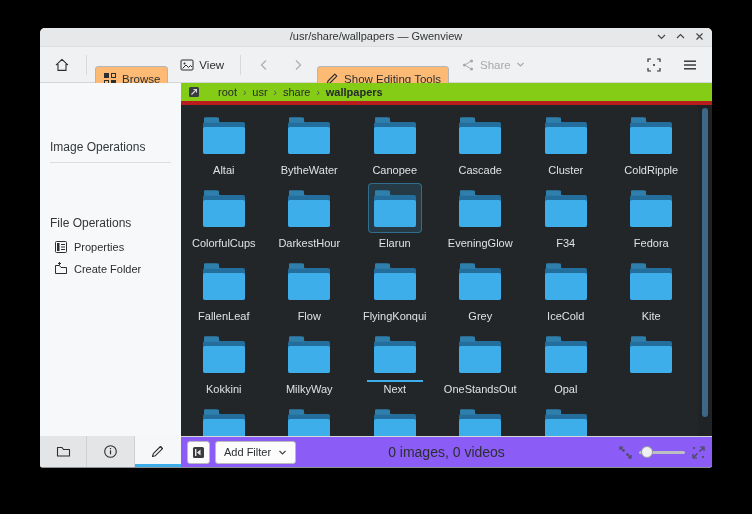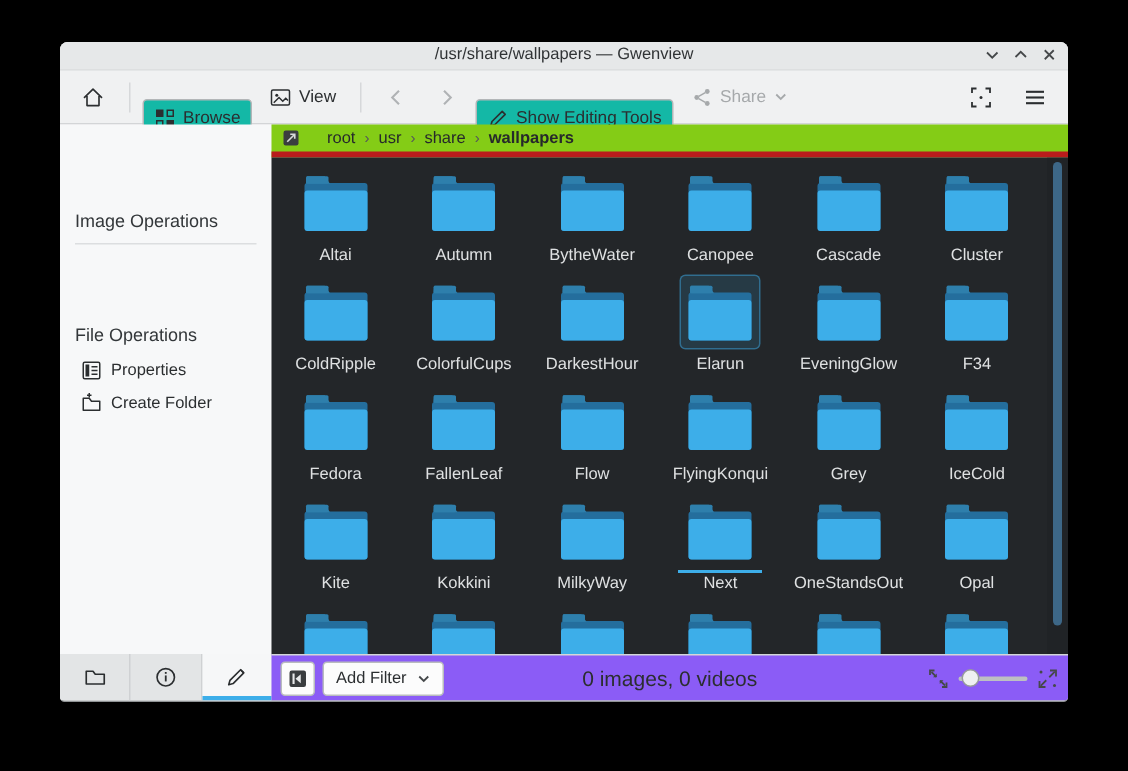--- a/index.html
+++ b/index.html
@@ -23,21 +23,21 @@
   .win-btn svg{display:block;}
   
   .toolbar{
     height:35px;background:#f0f1f2;border-bottom:1px solid #d3d5d7;
     display:flex;align-items:center;padding:0 6px;gap:4px;flex:0 0 auto;
   }
   .tb-btn{
     height:24px;display:flex;align-items:center;gap:5px;padding:0 7px;border-radius:3px;
     font-size:11.5px;color:#2b2e30;border:1px solid transparent;
   }
-  .tb-btn.pressed{background:#14b8a6;border-color:#b3b6b8;margin-top:28px;}
+  .tb-btn.pressed{background:#fdba74;border-color:#b3b6b8;margin-top:28px;}
   .tb-btn.disabled{color:#a6a9ab;}
   .tb-sep{width:1px;height:20px;background:#d6d8da;margin:0 4px;}
   .tb-spacer{flex:1;}
   .icon16{width:16px;height:16px;display:block;}
   .icon14{width:14px;height:14px;display:block;}
   
   .main{flex:1;display:flex;min-height:0;}
   .sidebar{width:141px;background:#f7f8f9;flex:0 0 auto;padding-top:4px;box-sizing:border-box;}
   .sb-header{font-size:12px;color:#33373a;padding:7px 10px 6px 10px;margin-top:46px;}
   .sb-divider{height:1px;background:#dcdee0;margin:2px 10px 4px 10px;}
@@ -253,32 +253,20 @@
             <div class="cell">
               <div class="iconwrap">
                 <svg width="48" height="42" viewBox="0 0 48 42">
                   <rect x="3" y="8" width="42" height="32" rx="2" fill="#246e9d"></rect>
                   <path d="M4.5 3.5 q0 -0 1 -0 h11 l3.5 5 h-16 z" fill="#2e7fac"></path>
                   <rect x="4" y="3.5" width="15" height="5" rx="1" fill="#2e7fac"></rect>
                   <rect x="3" y="13" width="42" height="27" rx="2" fill="#3daee9"></rect>
                 </svg>
               </div>
               <div class="cur-line"></div>
-              <div class="flabel">Autumn</div>
-            </div>
-            <div class="cell">
-              <div class="iconwrap">
-                <svg width="48" height="42" viewBox="0 0 48 42">
-                  <rect x="3" y="8" width="42" height="32" rx="2" fill="#246e9d"></rect>
-                  <path d="M4.5 3.5 q0 -0 1 -0 h11 l3.5 5 h-16 z" fill="#2e7fac"></path>
-                  <rect x="4" y="3.5" width="15" height="5" rx="1" fill="#2e7fac"></rect>
-                  <rect x="3" y="13" width="42" height="27" rx="2" fill="#3daee9"></rect>
-                </svg>
-              </div>
-              <div class="cur-line"></div>
               <div class="flabel">BytheWater</div>
             </div>
             <div class="cell">
               <div class="iconwrap">
                 <svg width="48" height="42" viewBox="0 0 48 42">
                   <rect x="3" y="8" width="42" height="32" rx="2" fill="#246e9d"></rect>
                   <path d="M4.5 3.5 q0 -0 1 -0 h11 l3.5 5 h-16 z" fill="#2e7fac"></path>
                   <rect x="4" y="3.5" width="15" height="5" rx="1" fill="#2e7fac"></rect>
                   <rect x="3" y="13" width="42" height="27" rx="2" fill="#3daee9"></rect>
                 </svg>

